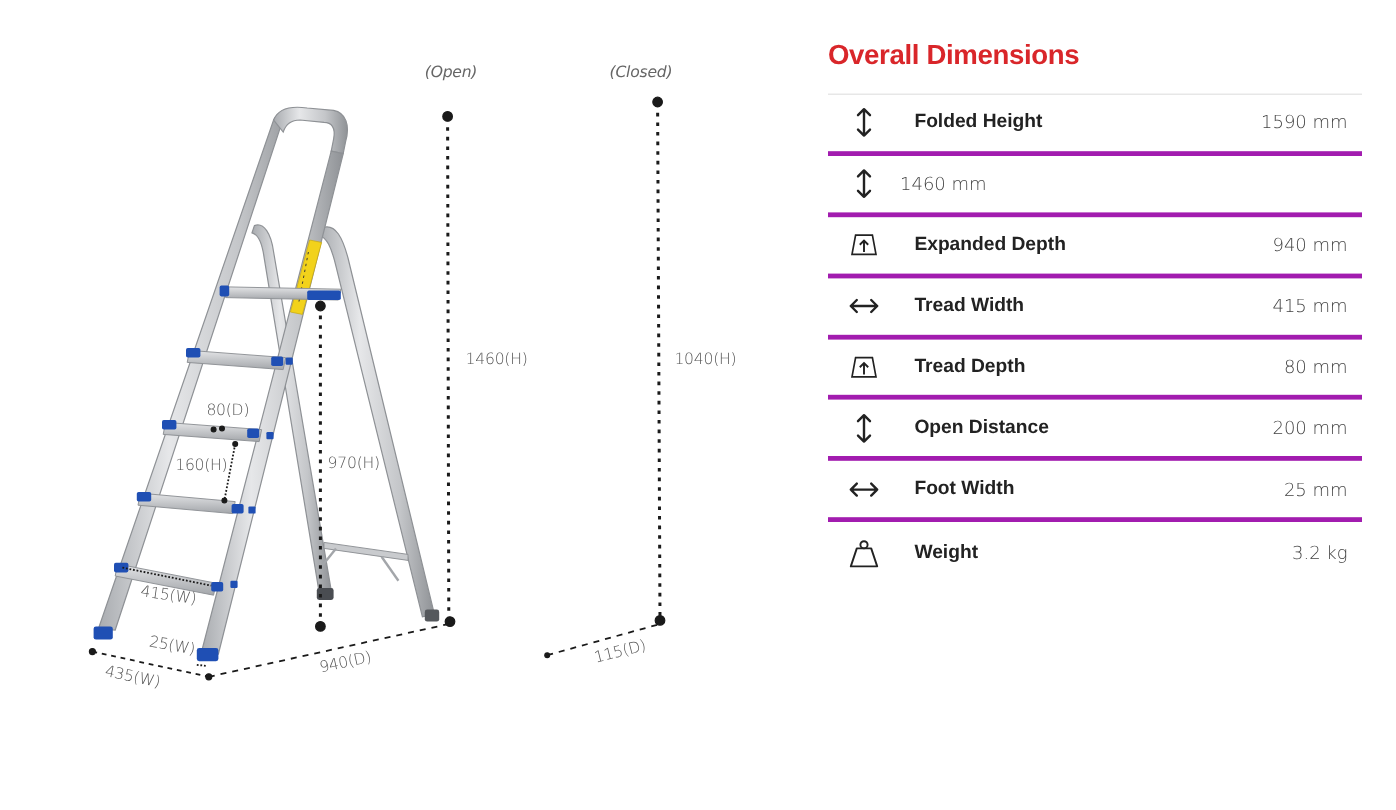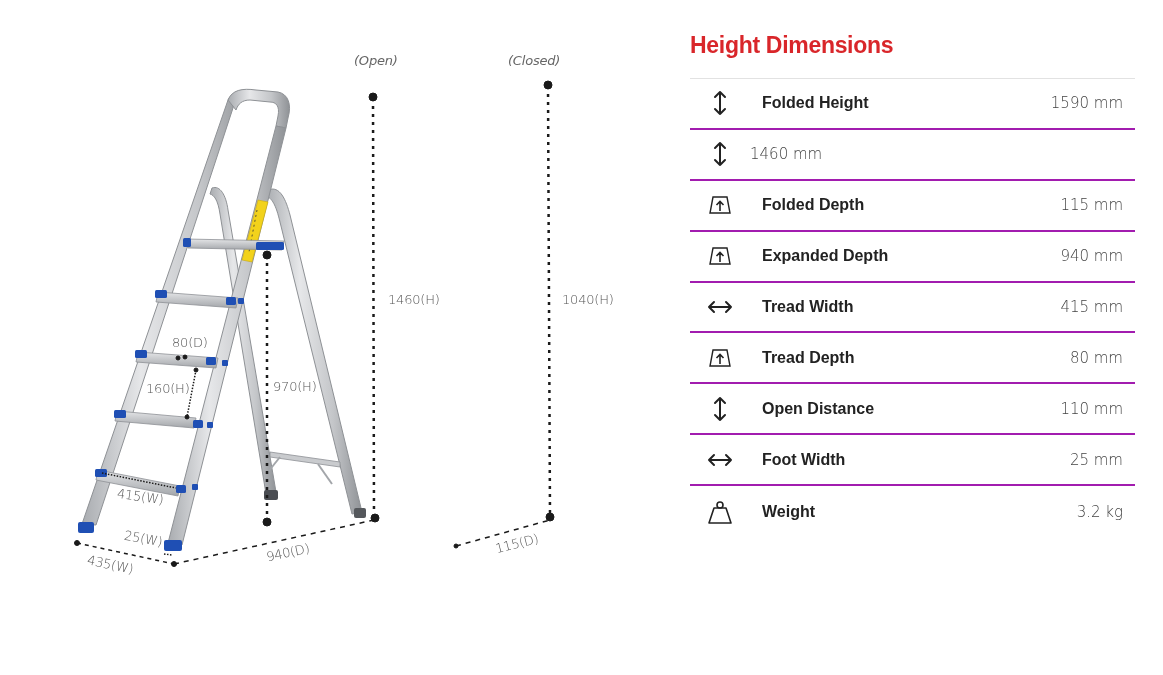--- a/index.html
+++ b/index.html
@@ -14,21 +14,21 @@
     }
     .dim-label.italic { font-style: italic; color: #666; }
 
     .spec-panel { position: absolute; left: 690px; top: 30px; width: 445px; }
     .spec-title {
       font-family: "Liberation Sans", sans-serif; font-weight: bold; font-size: 23px;
       color: #d9262a; height: 48px; line-height: 30px; letter-spacing: -0.3px;
     }
     .spec-list { border-top: 1px solid #e2e2e2; }
     .spec-row {
-      height: 50.9px; border-bottom: 2px solid #a21caf; display: flex; align-items: center;
+      height: 50.9px; border-bottom: 4px solid #a21caf; display: flex; align-items: center;
       position: relative;
     }
     .spec-row:last-child { border-bottom: none; }
     .spec-icon { width: 60px; display: flex; justify-content: center; align-items: center; height: 30px; }
     .spec-icon svg { display: block; }
     .spec-name {
       flex: 1; padding-left: 12px; font-family: "Liberation Sans", sans-serif; font-weight: bold;
       font-size: 16px; color: #222;
     }
     .spec-value {
@@ -158,94 +158,84 @@
   <span class="dim-label" style="left:172px; top:335px;">80(D)</span>
   <span class="dim-label" style="left:146px; top:381px;">160(H)</span>
   <span class="dim-label" style="left:117px; top:489px; transform:rotate(8deg);">415(W)</span>
   <span class="dim-label" style="left:124px; top:531px; transform:rotate(10deg);">25(W)</span>
   <span class="dim-label" style="left:87px; top:557px; transform:rotate(12deg);">435(W)</span>
   <span class="dim-label" style="left:266px; top:545px; transform:rotate(-12deg);">940(D)</span>
   <span class="dim-label" style="left:495px; top:536px; transform:rotate(-14deg);">115(D)</span>
 </div>
 
 <div class="spec-panel">
-  <div class="spec-title">Height Dimensions</div>
+  <div class="spec-title">Overall Dimensions</div>
   <div class="spec-list">
 
     <div class="spec-row">
       <div class="spec-icon">
         <svg width="14" height="26" viewBox="0 0 14 26">
             <path d="M7,2 L7,24 M2,7 L7,2 L12,7 M2,19 L7,24 L12,19" stroke="#222" stroke-width="2" fill="none" stroke-linecap="round" stroke-linejoin="round"></path>
           </svg>
       </div>
       <div class="spec-name">Folded Height</div>
       <div class="spec-value">1590 mm</div>
     </div>
 
     <div class="spec-row">
       <div class="spec-icon">
         <svg width="14" height="26" viewBox="0 0 14 26">
             <path d="M7,2 L7,24 M2,7 L7,2 L12,7 M2,19 L7,24 L12,19" stroke="#222" stroke-width="2" fill="none" stroke-linecap="round" stroke-linejoin="round"></path>
           </svg>
       </div>
       <div class="spec-value">1460 mm</div>
     </div>
+
 
 
     <div class="spec-row">
       <div class="spec-icon">
         <svg width="24" height="20" viewBox="0 0 24 20">
             <path d="M5,2 L19,2 L22,18 L2,18 Z" stroke="#222" stroke-width="1.4" fill="none"></path>
             <path d="M12,16 L12,7 M8.5,10 L12,6.5 L15.5,10" stroke="#222" stroke-width="1.6" fill="none"></path>
           </svg>
       </div>
-      <div class="spec-name">Folded Depth</div>
-      <div class="spec-value">115 mm</div>
+      <div class="spec-name">Expanded Depth</div>
+      <div class="spec-value">940 mm</div>
+    </div>
+
+    <div class="spec-row">
+      <div class="spec-icon">
+        <svg width="26" height="14" viewBox="0 0 26 14">
+            <path d="M2,7 L24,7 M7,2 L2,7 L7,12 M19,2 L24,7 L19,12" stroke="#222" stroke-width="2" fill="none" stroke-linecap="round" stroke-linejoin="round"></path>
+          </svg>
+      </div>
+      <div class="spec-name">Tread Width</div>
+      <div class="spec-value">415 mm</div>
     </div>
 
     <div class="spec-row">
       <div class="spec-icon">
         <svg width="24" height="20" viewBox="0 0 24 20">
             <path d="M5,2 L19,2 L22,18 L2,18 Z" stroke="#222" stroke-width="1.4" fill="none"></path>
             <path d="M12,16 L12,7 M8.5,10 L12,6.5 L15.5,10" stroke="#222" stroke-width="1.6" fill="none"></path>
           </svg>
       </div>
-      <div class="spec-name">Expanded Depth</div>
-      <div class="spec-value">940 mm</div>
-    </div>
-
-    <div class="spec-row">
-      <div class="spec-icon">
-        <svg width="26" height="14" viewBox="0 0 26 14">
-            <path d="M2,7 L24,7 M7,2 L2,7 L7,12 M19,2 L24,7 L19,12" stroke="#222" stroke-width="2" fill="none" stroke-linecap="round" stroke-linejoin="round"></path>
-          </svg>
-      </div>
-      <div class="spec-name">Tread Width</div>
-      <div class="spec-value">415 mm</div>
-    </div>
-
-    <div class="spec-row">
-      <div class="spec-icon">
-        <svg width="24" height="20" viewBox="0 0 24 20">
-            <path d="M5,2 L19,2 L22,18 L2,18 Z" stroke="#222" stroke-width="1.4" fill="none"></path>
-            <path d="M12,16 L12,7 M8.5,10 L12,6.5 L15.5,10" stroke="#222" stroke-width="1.6" fill="none"></path>
-          </svg>
-      </div>
       <div class="spec-name">Tread Depth</div>
       <div class="spec-value">80 mm</div>
     </div>
 
     <div class="spec-row">
       <div class="spec-icon">
         <svg width="14" height="26" viewBox="0 0 14 26">
             <path d="M7,2 L7,24 M2,7 L7,2 L12,7 M2,19 L7,24 L12,19" stroke="#222" stroke-width="2" fill="none" stroke-linecap="round" stroke-linejoin="round"></path>
           </svg>
       </div>
       <div class="spec-name">Open Distance</div>
-      <div class="spec-value">110 mm</div>
+      <div class="spec-value">200 mm</div>
     </div>
 
     <div class="spec-row">
       <div class="spec-icon">
         <svg width="26" height="14" viewBox="0 0 26 14">
             <path d="M2,7 L24,7 M7,2 L2,7 L7,12 M19,2 L24,7 L19,12" stroke="#222" stroke-width="2" fill="none" stroke-linecap="round" stroke-linejoin="round"></path>
           </svg>
       </div>
       <div class="spec-name">Foot Width</div>
       <div class="spec-value">25 mm</div>

